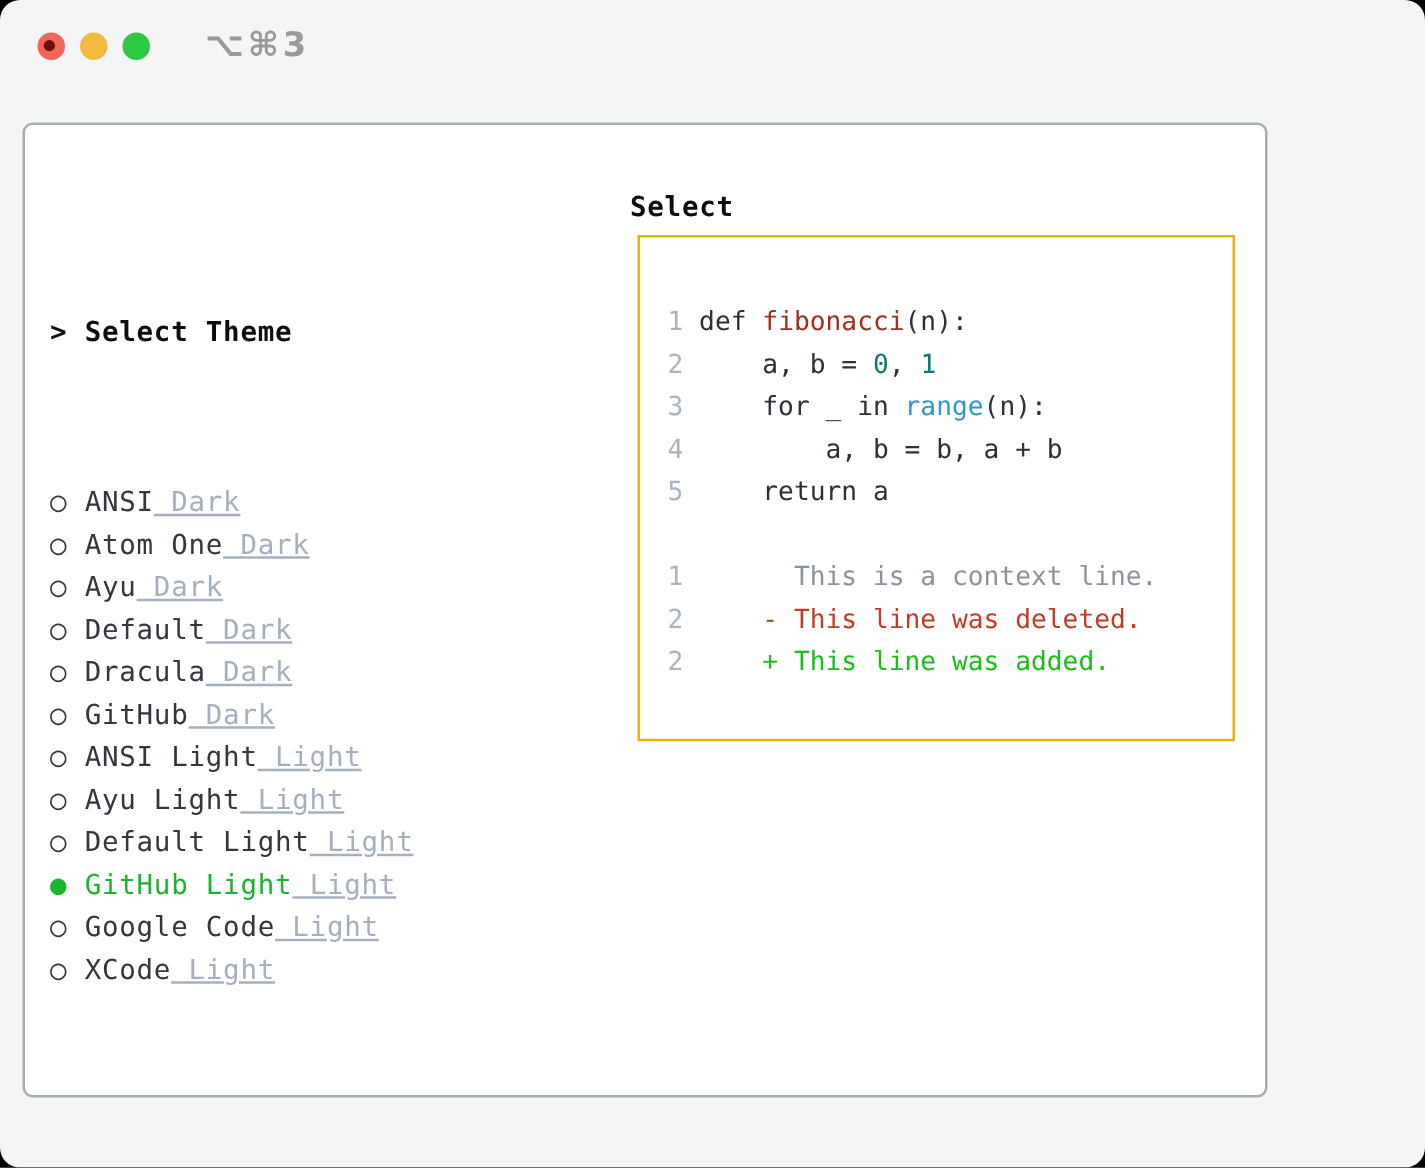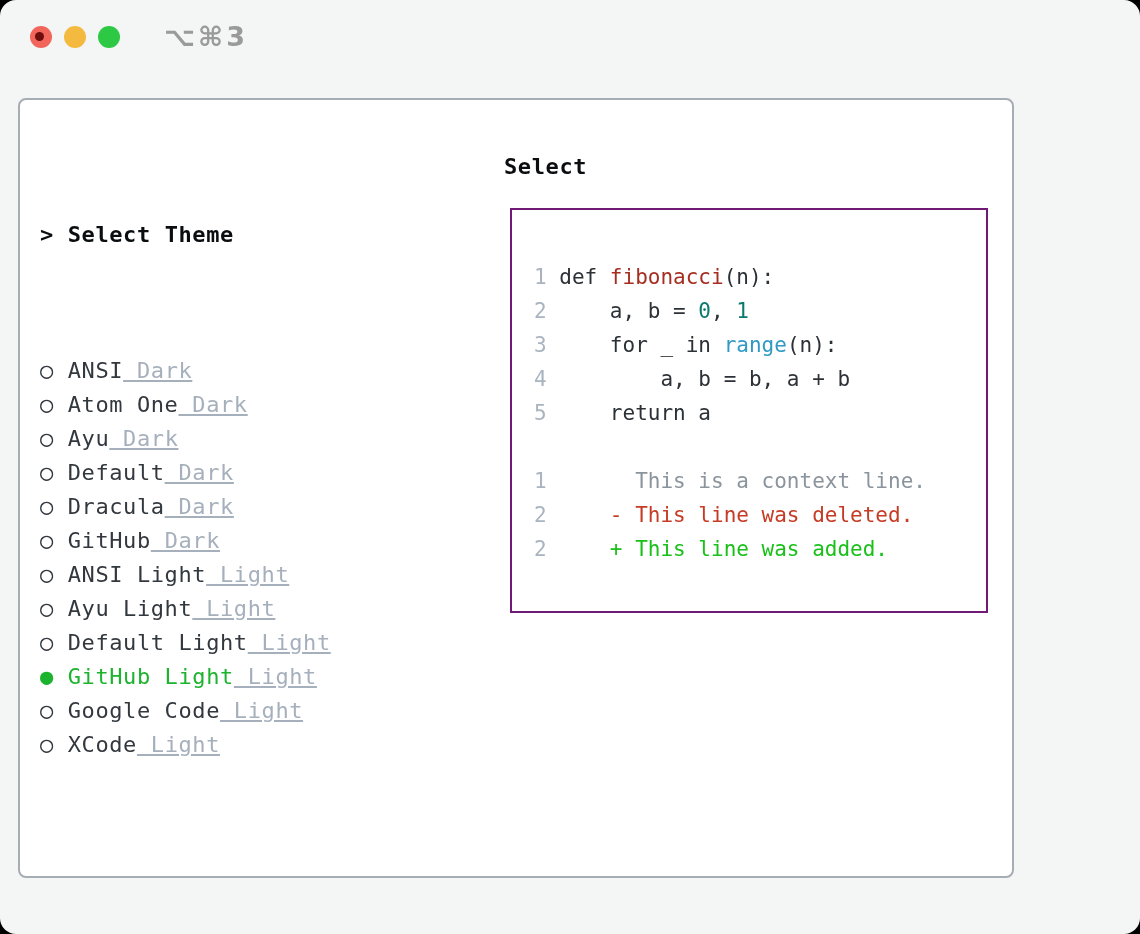--- a/index.html
+++ b/index.html
@@ -25,30 +25,30 @@
     position:absolute;left:18px;top:98px;width:996px;height:780px;
     background:#fff;border:2px solid #a6adb5;border-radius:8px;box-sizing:border-box;
   }
   .leftcol{
     position:absolute;left:20px;top:50px;
     font-size:22px;line-height:34px;letter-spacing:0.6px;
     color:#32383e;white-space:pre;
   }
   .row{height:34px;}
   .spacer{height:34px;}
-  .hdr{font-weight:bold;color:#0b0e10;}
+  .hdr{font-weight:bold;color:#0b0e10;margin-top:32px;}
   .muted{color:#a6b0bc;text-decoration:underline;}
   
   .preview-title{
     position:absolute;left:484px;top:50px;height:34px;line-height:34px;
     font-size:22px;font-weight:bold;color:#0b0e10;letter-spacing:0.6px;white-space:pre;
   }
   .pbox{
-    position:absolute;left:490px;top:108px;width:478px;height:405px;
-    border:2px solid #701a75;box-sizing:border-box;background:#fff;
+    position:absolute;left:490px;top:88px;width:478px;height:405px;
+    border:2px solid #eab308;box-sizing:border-box;background:#fff;
   }
   .pcode{
     position:absolute;left:22px;top:50px;
     font-size:21px;line-height:34px;white-space:pre;color:#2b3137;
   }
   .lnum{display:inline-block;width:2ch;color:#a9b4c0;}
 </style>
 </head>
 <body>
 

